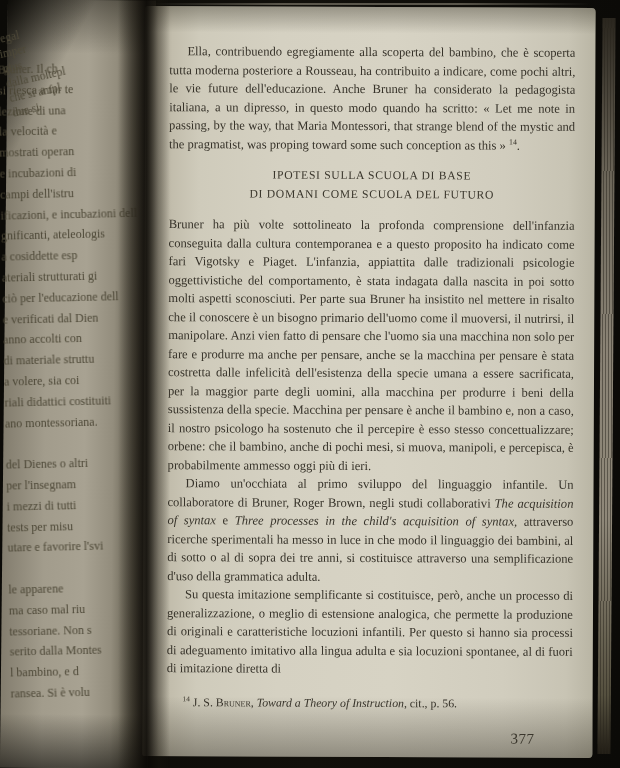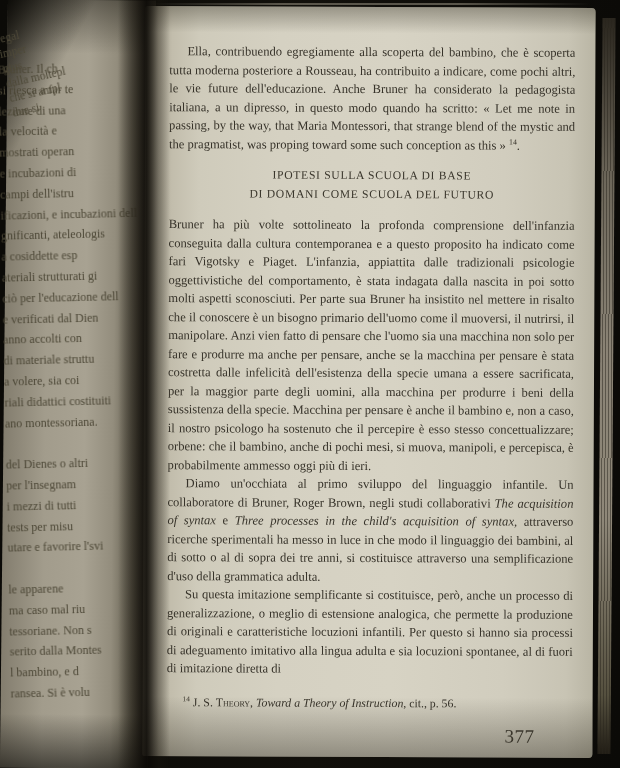--- a/index.html
+++ b/index.html
@@ -56,21 +56,21 @@
   .para{margin:0;}
   .para.indent{text-indent:18px;}
   .heading{
     text-align:center;margin:13px 6px 12px;
     font-size:11.6px;letter-spacing:.7px;line-height:1.6;color:#3a362c;
   }
   .footnote{margin-top:16px;font-size:11.8px;line-height:16.5px;text-indent:16px;}
   sup{font-size:.62em;vertical-align:super;line-height:0;}
   .page-number{
     position:absolute;right:58px;bottom:10px;
-    font-size:19px;letter-spacing:.5px;color:#3a362c;
+    font-size:15px;letter-spacing:.5px;color:#3a362c;
   }
   
   .fore-edge{
     position:absolute;left:600px;top:18px;width:13px;height:736px;z-index:1;
     background:
       repeating-linear-gradient(90deg,rgba(0,0,0,0) 0 2px,rgba(40,36,28,.5) 2px 3px),
       linear-gradient(180deg,#2a261e 0%,#6d675a 22%,#8a8375 45%,#8f8879 68%,#55503f 92%,#211d15 100%);
     transform:rotate(0.4deg);
   }
   .top-edge-line{
@@ -134,20 +134,20 @@
   <div class="right-page">
     <div class="page-content">
         <p class="para indent"><span>Ella, contribuendo egregiamente alla scoperta del bambino, che è scoperta tutta moderna posteriore a Rousseau, ha contribuito a indicare, come pochi altri, le vie future dell'educazione. Anche Bruner ha considerato la pedagogista italiana, a un dipresso, in questo modo quando ha scritto: « Let me note in passing, by the way, that Maria Montessori, that strange blend of the mystic and the pragmatist, was proping toward some such conception as this » </span><sup>14</sup><span>.</span></p>
         <div class="heading">
           <div>IPOTESI SULLA SCUOLA DI BASE</div>
           <div>DI DOMANI COME SCUOLA DEL FUTURO</div>
         </div>
         <p class="para"><span>Bruner ha più volte sottolineato la profonda comprensione dell'infanzia conseguita dalla cultura contemporanea e a questo proposito ha indicato come fari Vigotsky e Piaget. L'infanzia, appiattita dalle tradizionali psicologie oggettivistiche del comportamento, è stata indagata dalla nascita in poi sotto molti aspetti sconosciuti. Per parte sua Bruner ha insistito nel mettere in risalto che il conoscere è un bisogno primario dell'uomo come il muoversi, il nutrirsi, il manipolare. Anzi vien fatto di pensare che l'uomo sia una macchina non solo per fare e produrre ma anche per pensare, anche se la macchina per pensare è stata costretta dalle infelicità dell'esistenza della specie umana a essere sacrificata, per la maggior parte degli uomini, alla macchina per produrre i beni della sussistenza della specie. Macchina per pensare è anche il bambino e, non a caso, il nostro psicologo ha sostenuto che il percepire è esso stesso concettualizzare; orbene: che il bambino, anche di pochi mesi, si muova, manipoli, e percepisca, è probabilmente ammesso oggi più di ieri.</span></p>
         <p class="para indent"><span>Diamo un'occhiata al primo sviluppo del linguaggio infantile. Un collaboratore di Bruner, Roger Brown, negli studi collaborativi </span><span style="font-style: italic;">The acquisition of syntax</span><span> e </span><span style="font-style: italic;">Three processes in the child's acquisition of syntax</span><span>, attraverso ricerche sperimentali ha messo in luce in che modo il linguaggio dei bambini, al di sotto o al di sopra dei tre anni, si costituisce attraverso una semplificazione d'uso della grammatica adulta.</span></p>
         <p class="para indent"><span>Su questa imitazione semplificante si costituisce, però, anche un processo di generalizzazione, o meglio di estensione analogica, che permette la produzione di originali e caratteristiche locuzioni infantili. Per questo si hanno sia processi di adeguamento imitativo alla lingua adulta e sia locuzioni spontanee, al di fuori di imitazione diretta di</span></p>
-        <p class="footnote"><sup>14</sup><span> J. S. </span><span style="font-variant: small-caps;">Theory</span><span>, </span><span style="font-style: italic; margin-top: 32px;">Toward a Theory of Instruction</span><span>, cit., p. 56.</span></p>
+        <p class="footnote"><sup>14</sup><span> J. S. </span><span style="font-variant: small-caps;">Bruner</span><span>, </span><span style="font-style: italic; margin-top: 32px;">Toward a Theory of Instruction</span><span>, cit., p. 56.</span></p>
       </div>
     <div class="page-number">377</div>
   </div>
 
   <div class="fore-edge"></div>
 
 </div>
 
 </body></html>

